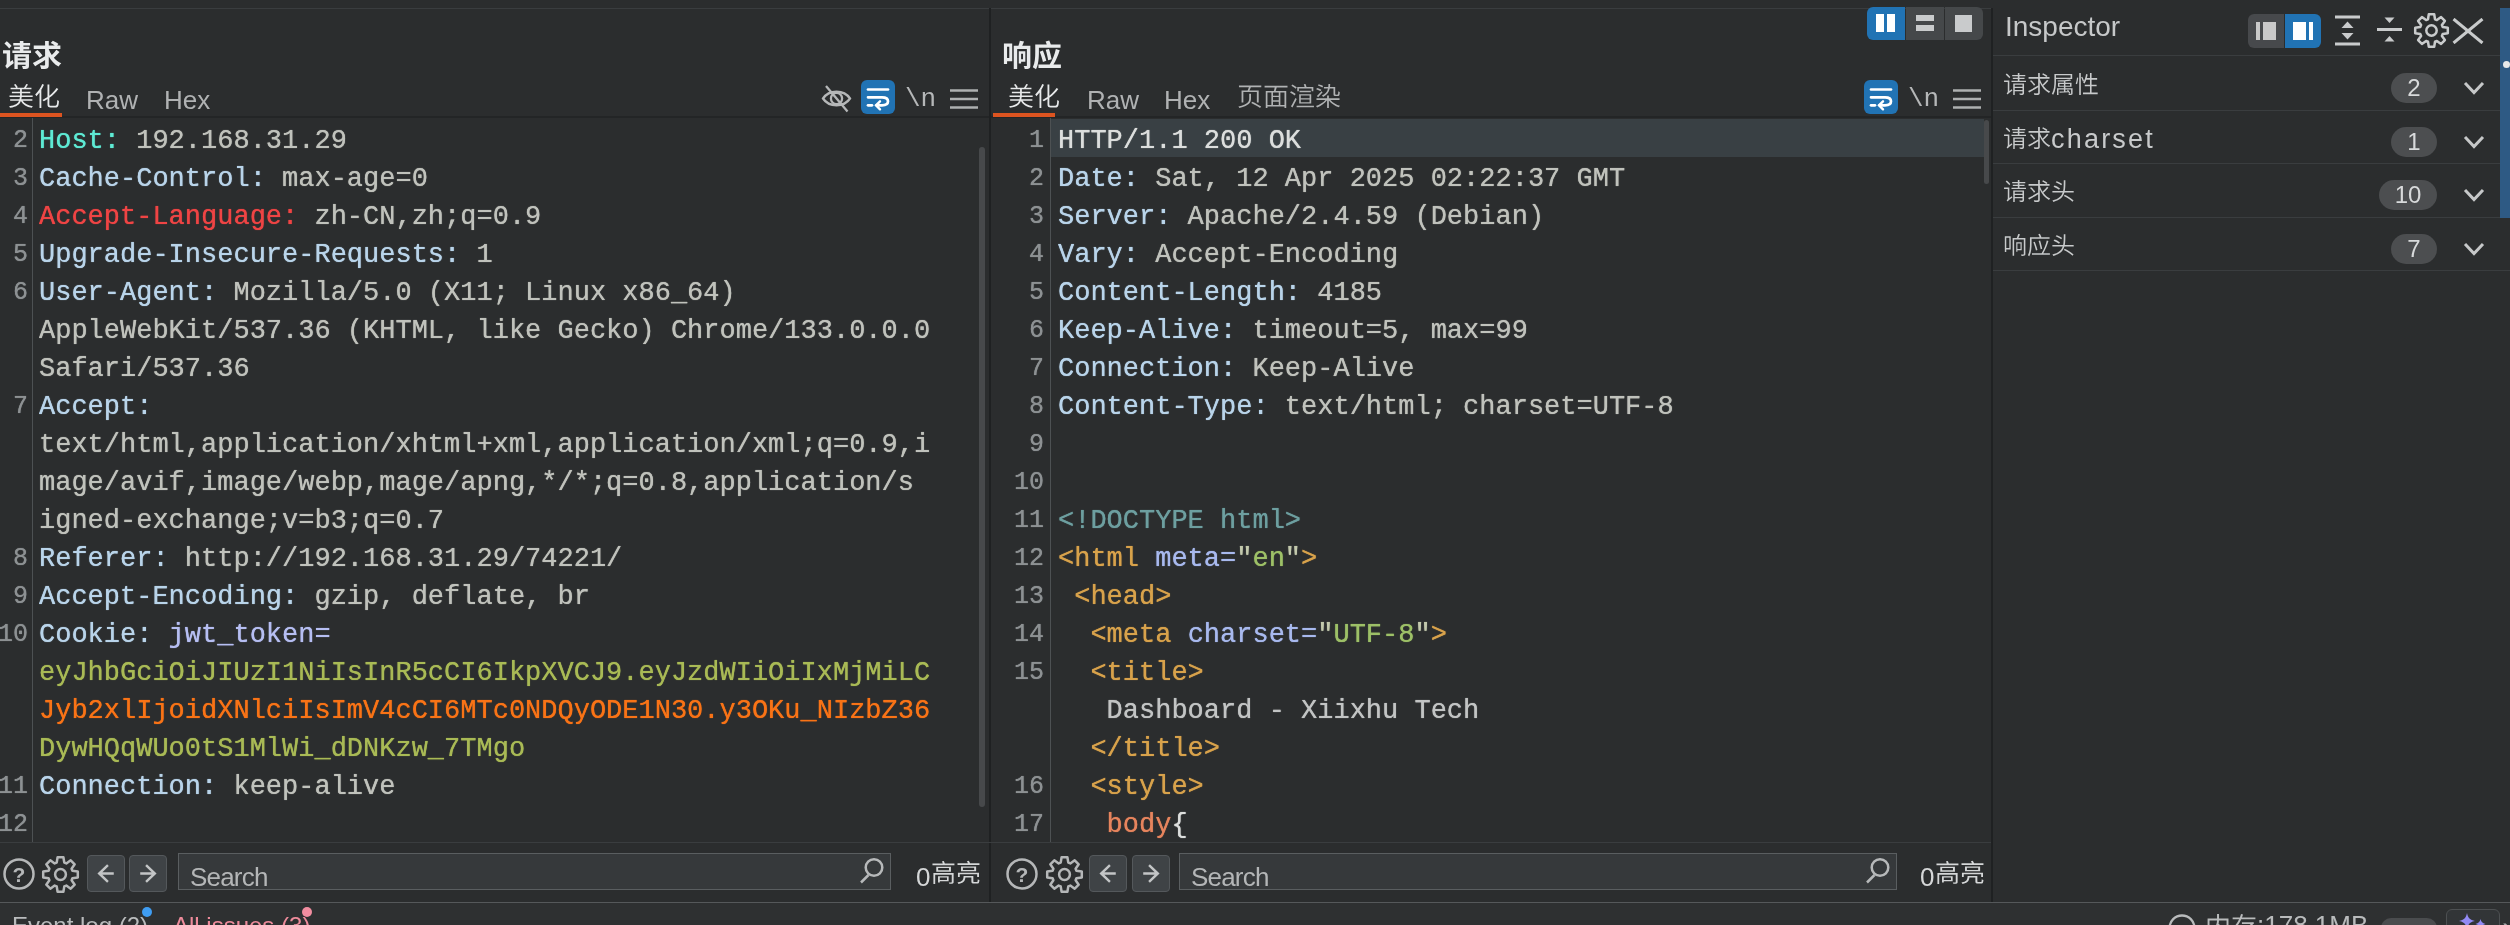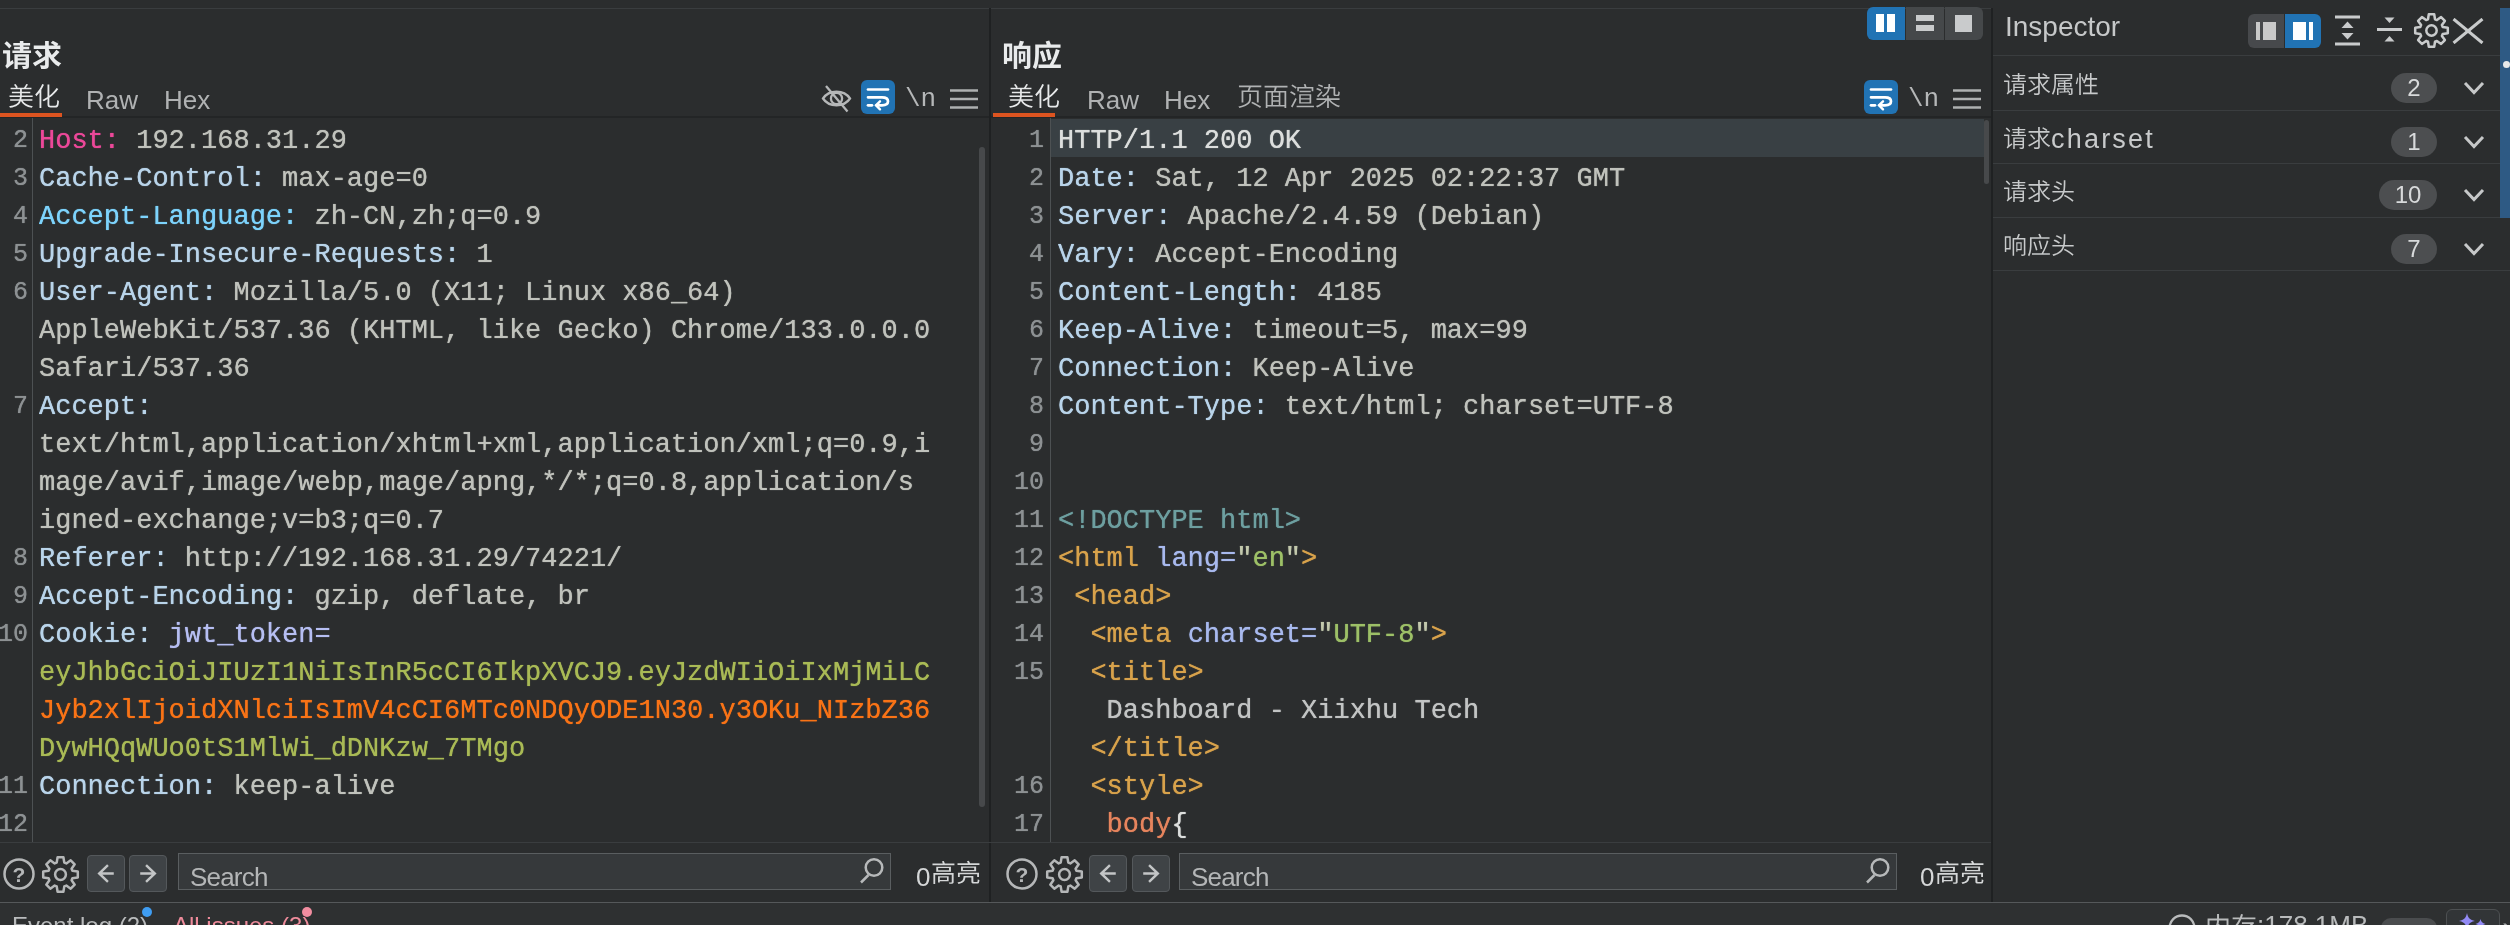--- a/index.html
+++ b/index.html
@@ -118,23 +118,23 @@
 8
 9
 10
 
 
 
 11
 12</pre>
   </div>
 <div class="a" style="left:39px;top:119px;width:946px;height:723px;overflow:hidden">
-    <pre><span style="color:#ec4899">Host:</span><span style="color:#c0c2bc"> 192.168.31.29</span>
+    <pre><span style="color:#5eead4">Host:</span><span style="color:#c0c2bc"> 192.168.31.29</span>
 <span style="color:#b9d4ea">Cache-Control:</span><span style="color:#c0c2bc"> max-age=0</span>
-<span style="color:#7dd3fc">Accept-Language:</span><span style="color:#c0c2bc"> zh-CN,zh;q=0.9</span>
+<span style="color:#ef4444">Accept-Language:</span><span style="color:#c0c2bc"> zh-CN,zh;q=0.9</span>
 <span style="color:#b9d4ea">Upgrade-Insecure-Requests:</span><span style="color:#c0c2bc"> 1</span>
 <span style="color:#b9d4ea">User-Agent:</span><span style="color:#c0c2bc"> Mozilla/5.0 (X11; Linux x86_64)</span>
 <span style="color:#c0c2bc">AppleWebKit/537.36 (KHTML, like Gecko) Chrome/133.0.0.0</span>
 <span style="color:#c0c2bc">Safari/537.36</span>
 <span style="color:#b9d4ea">Accept:</span>
 <span style="color:#c0c2bc">text/html,application/xhtml+xml,application/xml;q=0.9,i</span>
 <span style="color:#c0c2bc">mage/avif,image/webp,mage/apng,*/*;q=0.8,application/s</span>
 <span style="color:#c0c2bc">igned-exchange;v=b3;q=0.7</span>
 <span style="color:#b9d4ea">Referer:</span><span style="color:#c0c2bc"> http://192.168.31.29/74221/</span>
 <span style="color:#b9d4ea">Accept-Encoding:</span><span style="color:#c0c2bc"> gzip, deflate, br</span>
@@ -172,21 +172,21 @@
 <span style="color:#b9d4ea">Date:</span><span style="color:#c0c2bc"> Sat, 12 Apr 2025 02:22:37 GMT</span>
 <span style="color:#b9d4ea">Server:</span><span style="color:#c0c2bc"> Apache/2.4.59 (Debian)</span>
 <span style="color:#b9d4ea">Vary:</span><span style="color:#c0c2bc"> Accept-Encoding</span>
 <span style="color:#b9d4ea">Content-Length:</span><span style="color:#c0c2bc"> 4185</span>
 <span style="color:#b9d4ea">Keep-Alive:</span><span style="color:#c0c2bc"> timeout=5, max=99</span>
 <span style="color:#b9d4ea">Connection:</span><span style="color:#c0c2bc"> Keep-Alive</span>
 <span style="color:#b9d4ea">Content-Type:</span><span style="color:#c0c2bc"> text/html; charset=UTF-8</span>
 
 
 <span style="color:#6d9fa0">&lt;!DOCTYPE html&gt;</span>
-<span style="color:#d8a24b">&lt;html </span><span style="color:#a8b9ee">lang=</span><span style="color:#c3c9ad">"</span><span style="color:#9dc067">en</span><span style="color:#c3c9ad">"</span><span style="color:#d8a24b">&gt;</span>
+<span style="color:#d8a24b">&lt;html </span><span style="color:#a8b9ee">meta=</span><span style="color:#c3c9ad">"</span><span style="color:#9dc067">en</span><span style="color:#c3c9ad">"</span><span style="color:#d8a24b">&gt;</span>
  <span style="color:#d8a24b">&lt;head&gt;</span>
   <span style="color:#d8a24b">&lt;meta </span><span style="color:#a8b9ee">charset=</span><span style="color:#c3c9ad">"</span><span style="color:#9dc067">UTF-8</span><span style="color:#c3c9ad">"</span><span style="color:#d8a24b">&gt;</span>
   <span style="color:#d8a24b">&lt;title&gt;</span>
    <span style="color:#c2c4c4">Dashboard - Xiixhu Tech</span>
   <span style="color:#d8a24b">&lt;/title&gt;</span>
   <span style="color:#d8a24b">&lt;style&gt;</span>
    <span style="color:#e6845d">body</span><span style="color:#dcdedd">{</span></pre>
   </div>
 <div class="a" style="left:979px;top:147px;width:6px;height:660px;background:#47494b;border-radius:3px"></div>
 <div class="a" style="left:1984px;top:120px;width:5px;height:64px;background:#47494b;border-radius:2.5px"></div>

